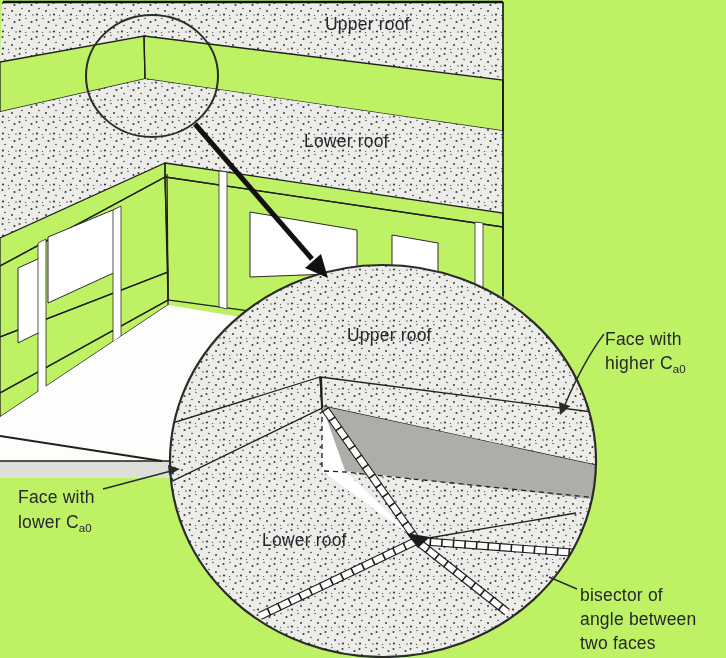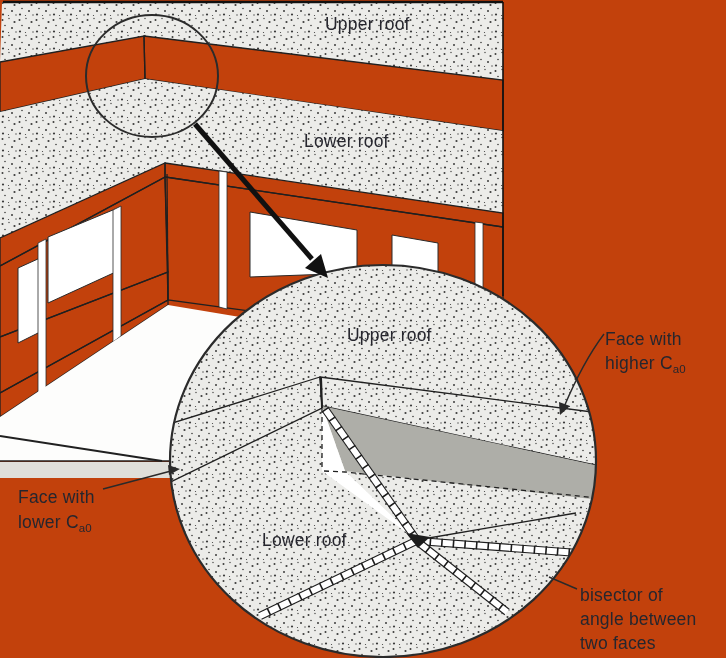--- a/index.html
+++ b/index.html
@@ -1,16 +1,16 @@
 <!DOCTYPE html>
 <html><head>
 <meta charset="utf-8">
 <style>
   html,body{margin:0;padding:0;background:#ffffff;}
-  .stage{position:relative;width:726px;height:658px;background:#c2410c;overflow:hidden;
+  .stage{position:relative;width:726px;height:658px;background:#bef264;overflow:hidden;
          font-family:"Liberation Sans", sans-serif;}
   svg{display:block;}
   text{font-family:"Liberation Sans", sans-serif;fill:#26262e;}
   .lbl{font-size:17.5px;letter-spacing:.2px;}
   .edge{stroke:#202020;stroke-width:1.3;fill:none;}
   .edge2{stroke:#202020;stroke-width:2;fill:none;}
   .dash{stroke:#202020;stroke-width:1.3;fill:none;stroke-dasharray:5 4;}
   .leader{stroke:#2a2a2a;stroke-width:1.4;fill:none;}
   .strip-white{stroke:#ffffff;stroke-width:7;fill:none;}
   .strip-posts{stroke:#1d1d1d;stroke-width:8;fill:none;stroke-dasharray:1.6 10;}

